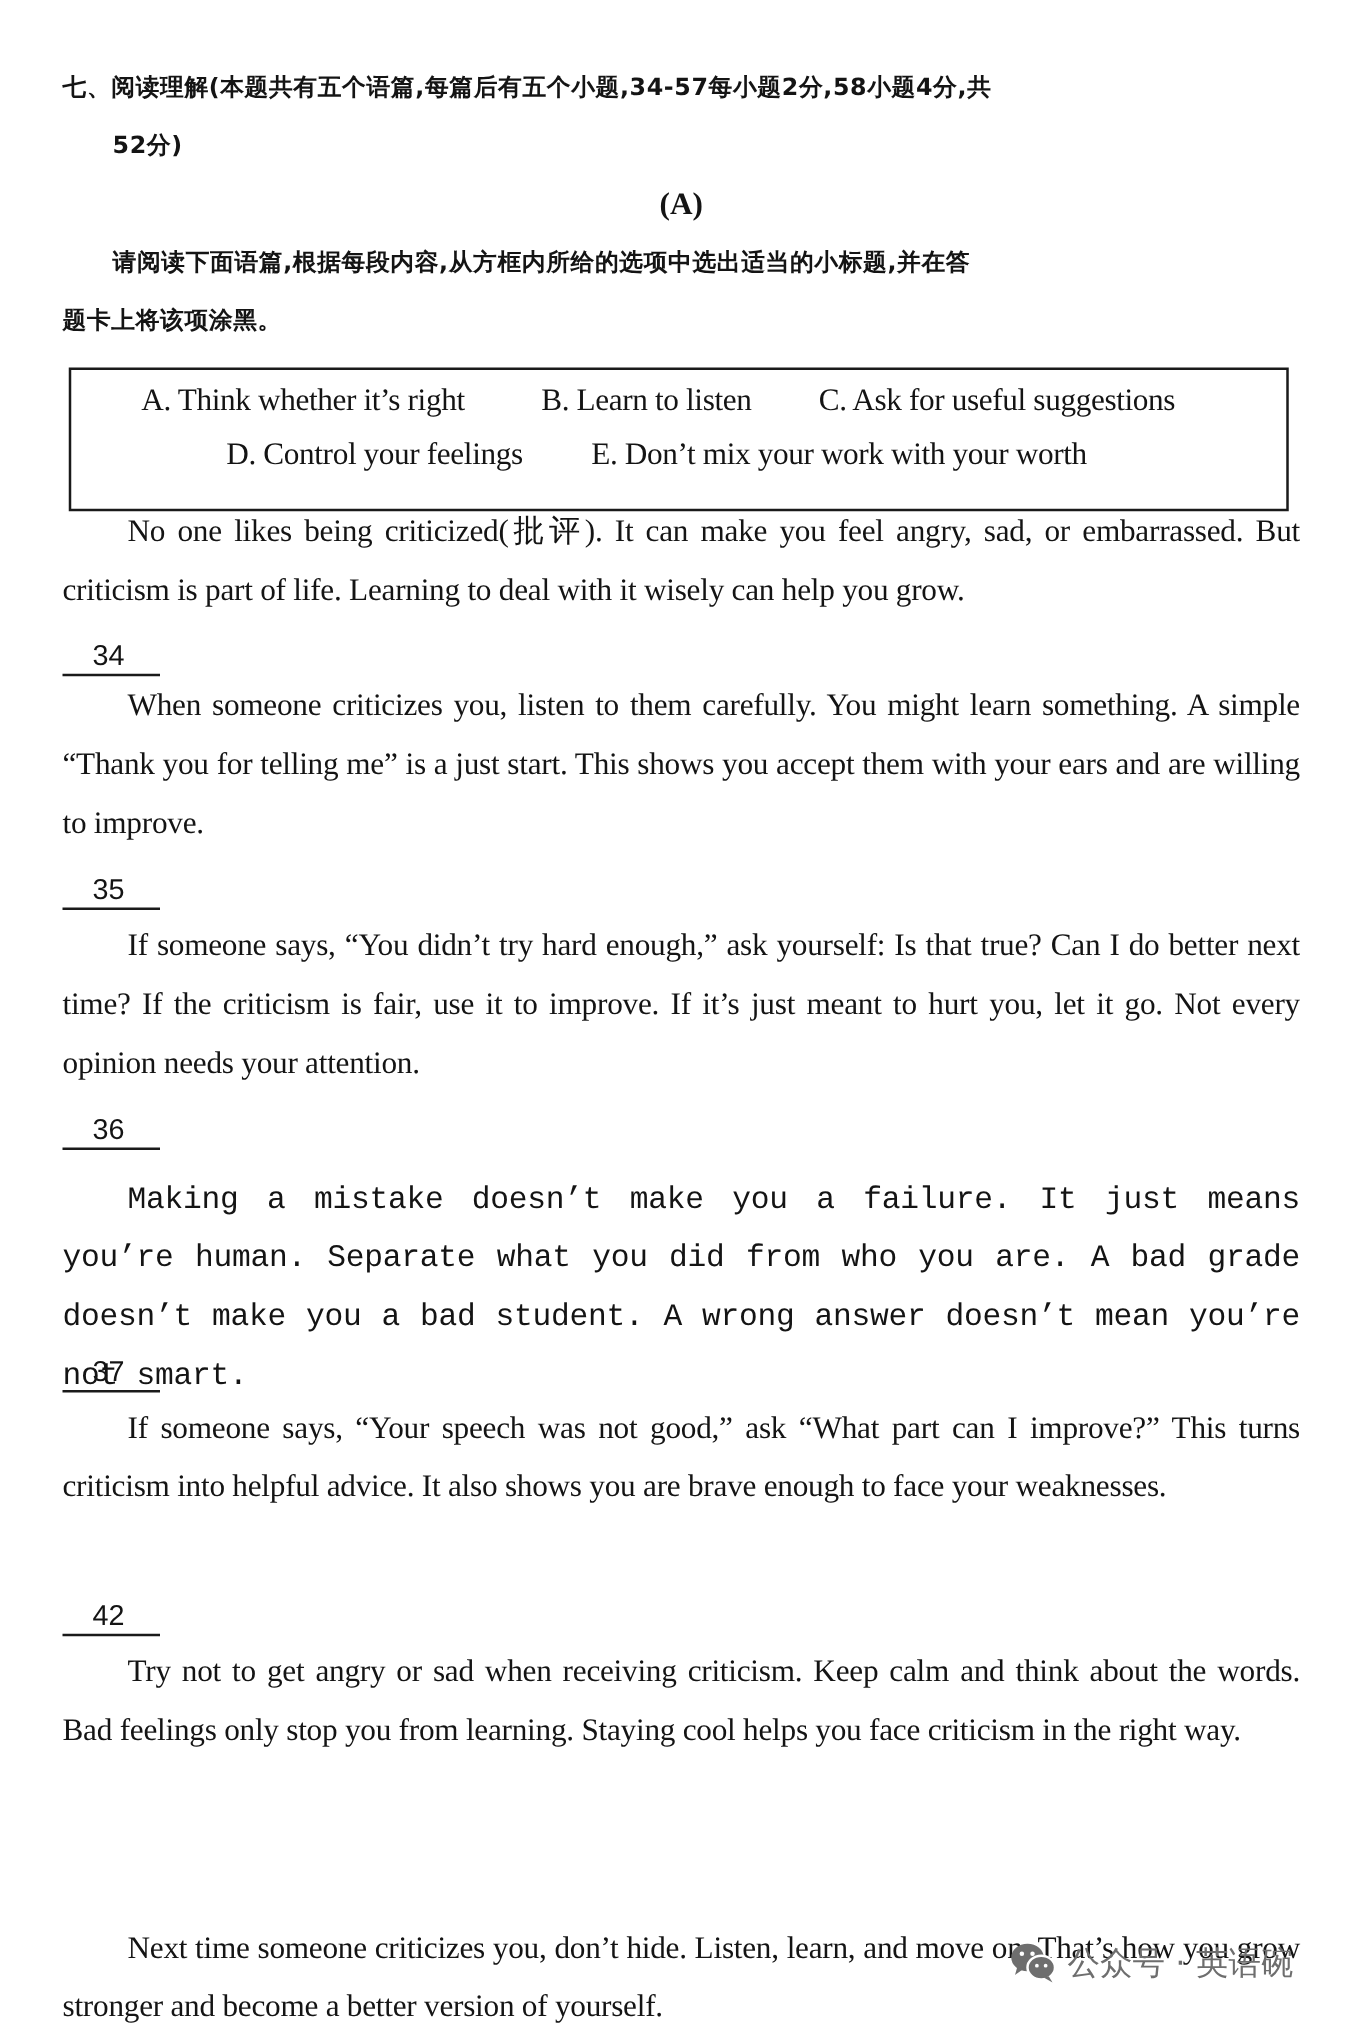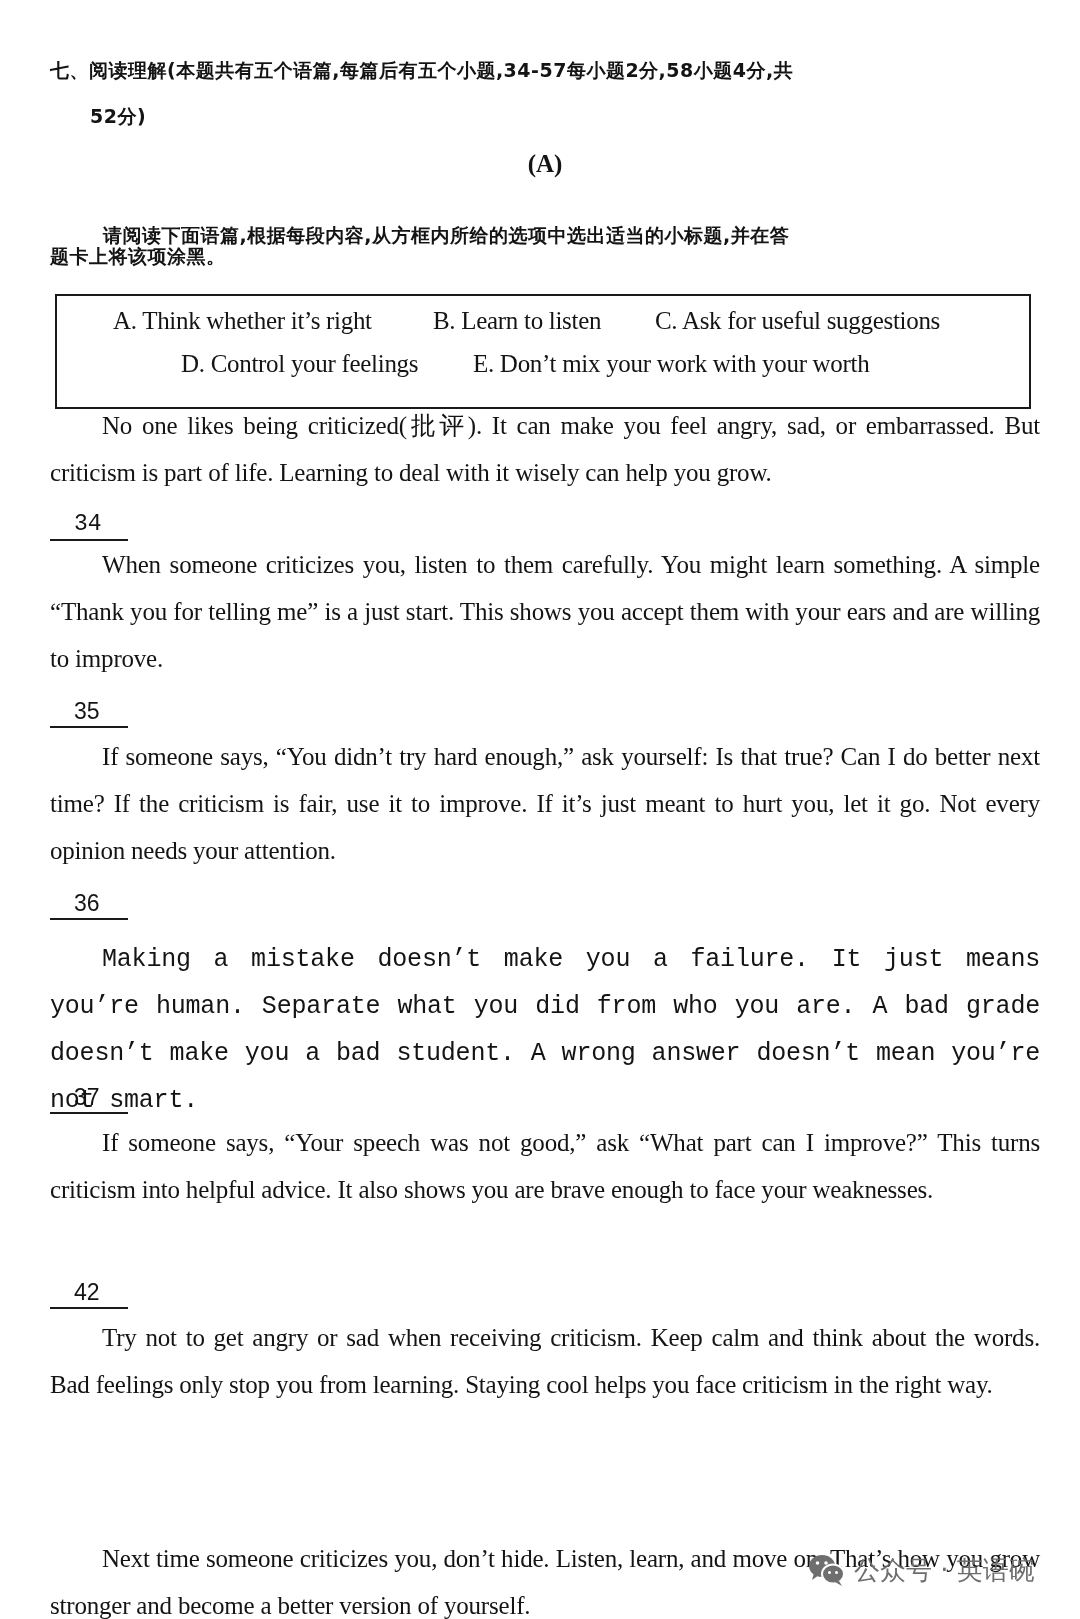--- a/index.html
+++ b/index.html
@@ -6,21 +6,21 @@
   body {
     width: 1080px; height: 1619px; position: relative; overflow: hidden;
     font-family: "Liberation Serif", "DejaVu Serif", serif;
     color: #141414;
   }
   .page { position: absolute; left: 50px; top: 0; width: 990px; }
   .cn { font-family: "DejaVu Sans", "Liberation Sans", sans-serif; font-weight: bold; font-size: 19px; letter-spacing: 0.5px; }
   .section-title { position: absolute; left: 0; top: 56px; width: 990px; line-height: 28px; }
   .section-title-2 { position: absolute; left: 40px; top: 102px; line-height: 28px; }
   .passage-label { position: absolute; left: 0; width: 990px; top: 150px; text-align: center; font-family: "Liberation Serif", serif; font-weight: bold; font-size: 25px; }
-  .instr-1 { position: absolute; left: 53px; top: 196px; line-height: 28px; margin-top: 25px; }
+  .instr-1 { position: absolute; left: 40px; top: 196px; line-height: 28px; }
   .instr-2 { position: absolute; left: 0; top: 242px; line-height: 28px; }
 
   .options-box {
     position: absolute; left: 5px; top: 294px; width: 976px; height: 115px;
     border: 2px solid #1a1a1a; box-sizing: border-box;
   }
   .opt { position: absolute; font-size: 25px; white-space: nowrap; letter-spacing: -0.3px; }
   .opt-a { left: 56px; top: 11px; }
   .opt-b { left: 376px; top: 11px; }
   .opt-c { left: 598px; top: 11px; }
@@ -61,21 +61,21 @@
   <div class="options-box">
     <span class="opt opt-a">A. Think whether it’s right</span>
     <span class="opt opt-b">B. Learn to listen</span>
     <span class="opt opt-c">C. Ask for useful suggestions</span>
     <span class="opt opt-d">D. Control your feelings</span>
     <span class="opt opt-e">E. Don’t mix your work with your worth</span>
   </div>
 
   <div class="para" style="top:402px;">No one likes being criticized(批评). It can make you feel angry, sad, or embarrassed. But criticism is part of life. Learning to deal with it wisely can help you grow.</div>
 
-  <div class="blank" style="top:511px;font-family:Liberation Mono, monospace;">34</div>
+  <div class="blank" style="top:511px;">34</div>
   <div class="para" style="top:541px;">When someone criticizes you, listen to them carefully. You might learn something. A simple “Thank you for telling me” is a just start. This shows you accept them with your ears and are willing to improve.</div>
 
   <div class="blank" style="top:698px;">35</div>
   <div class="para" style="top:733px;">If someone says, “You didn’t try hard enough,” ask yourself: Is that true? Can I do better next time? If the criticism is fair, use it to improve. If it’s just meant to hurt you, let it go. Not every opinion needs your attention.</div>
 
   <div class="blank" style="top:890px;">36</div>
   <div class="para" style="top:936px;font-family:Liberation Mono, monospace;">Making a mistake doesn’t make you a failure. It just means you’re human. Separate what you did from who you are. A bad grade doesn’t make you a bad student. A wrong answer doesn’t mean you’re not smart.</div>
 
   <div class="blank" style="top:1084px;">37</div>
   <div class="para" style="top:1119px;">If someone says, “Your speech was not good,” ask “What part can I improve?” This turns criticism into helpful advice. It also shows you are brave enough to face your weaknesses.</div>

